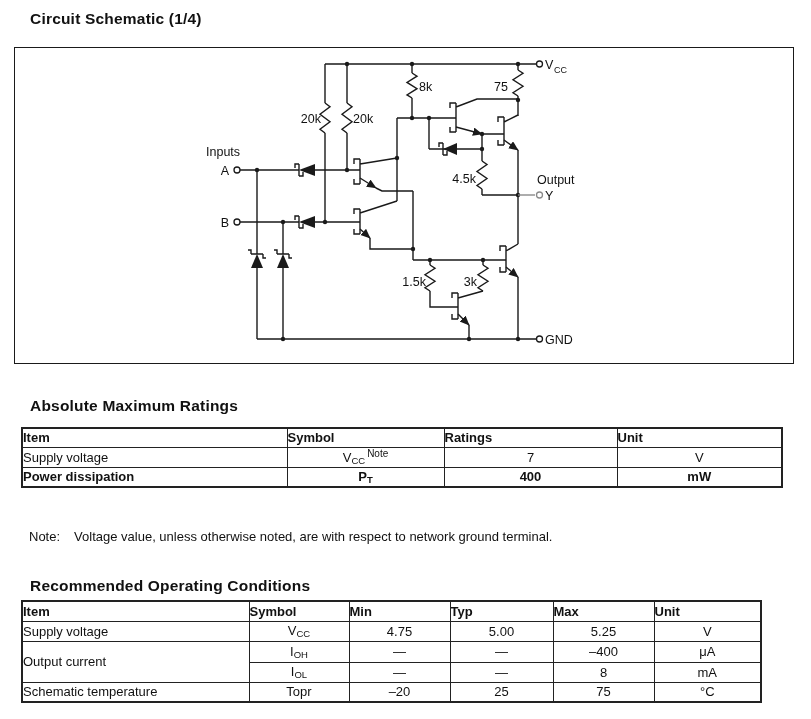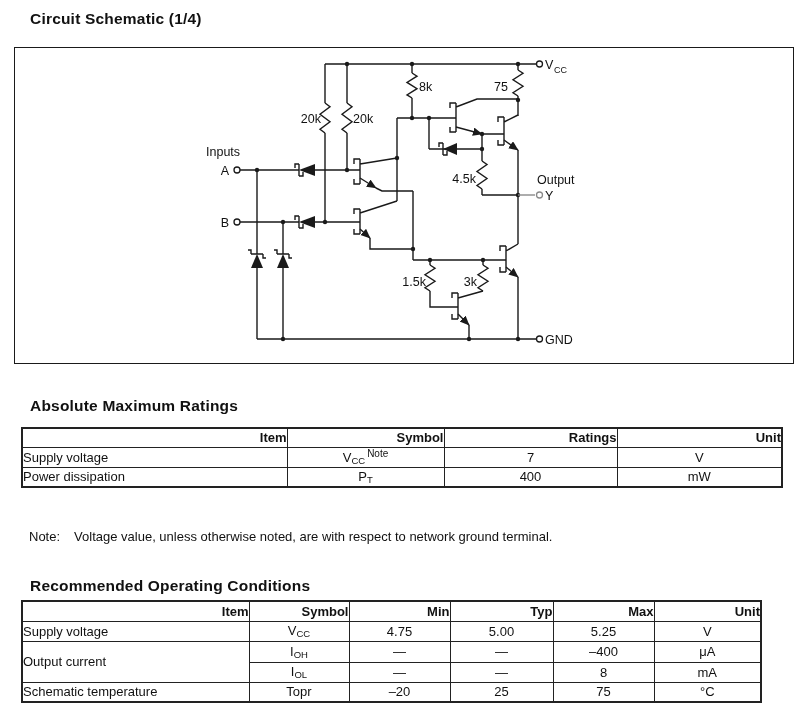--- a/index.html
+++ b/index.html
@@ -8,21 +8,21 @@
     font-family:"Liberation Sans",sans-serif;color:#111;
     -webkit-font-smoothing:antialiased;
   }
   .heading{position:absolute;font-weight:bold;font-size:15.5px;letter-spacing:0.2px;white-space:nowrap;}
   .schem-box{position:absolute;left:14px;top:47px;width:780px;height:317px;border:1px solid #1a1a1a;box-sizing:border-box;background:#fff;}
   .schem-box svg{position:absolute;left:0;top:0;}
   svg text{font-family:"Liberation Sans",sans-serif;font-size:12.5px;fill:#111;}
   svg .sm{font-size:9px;}
   table.dt{position:absolute;border-collapse:collapse;table-layout:fixed;border:2px solid #222;background:#fff;}
   table.dt td,table.dt th{border:1px solid #222;font-size:13px;padding:0;vertical-align:middle;overflow:hidden;white-space:nowrap;}
-  table.dt th{font-weight:bold;text-align:right;}
+  table.dt th{font-weight:bold;text-align:left;}
   td.item{text-align:left;padding-left:16px;}
   td.ctr{text-align:center;}
   .sub{font-size:9.5px;vertical-align:-2px;}
   .sup{font-size:10px;vertical-align:5px;margin-left:2px;}
   .note{position:absolute;font-size:13px;white-space:nowrap;}
   .note .gap{display:inline-block;width:14px;}
 </style>
 </head>
 <body>
 
@@ -184,21 +184,21 @@
     <th>Symbol</th>
     <th>Ratings</th>
     <th>Unit</th>
   </tr>
   <tr style="height:20px;">
     <td class="item">Supply voltage</td>
     <td class="ctr"><span>V</span><span class="sub">CC</span><span class="sup">Note</span></td>
     <td class="ctr">7</td>
     <td class="ctr">V</td>
   </tr>
-  <tr style="height:20px;">
+  <tr style="height:20px;font-weight:bold;">
     <td class="item">Power dissipation</td>
     <td class="ctr"><span>P</span><span class="sub">T</span></td>
     <td class="ctr">400</td>
     <td class="ctr">mW</td>
   </tr>
 </tbody>
   </table>
 
 <div class="note" style="left:29px;top:529px;">
   <span>Note:</span><span class="gap"></span><span>Voltage value, unless otherwise noted, are with respect to network ground terminal.</span>

